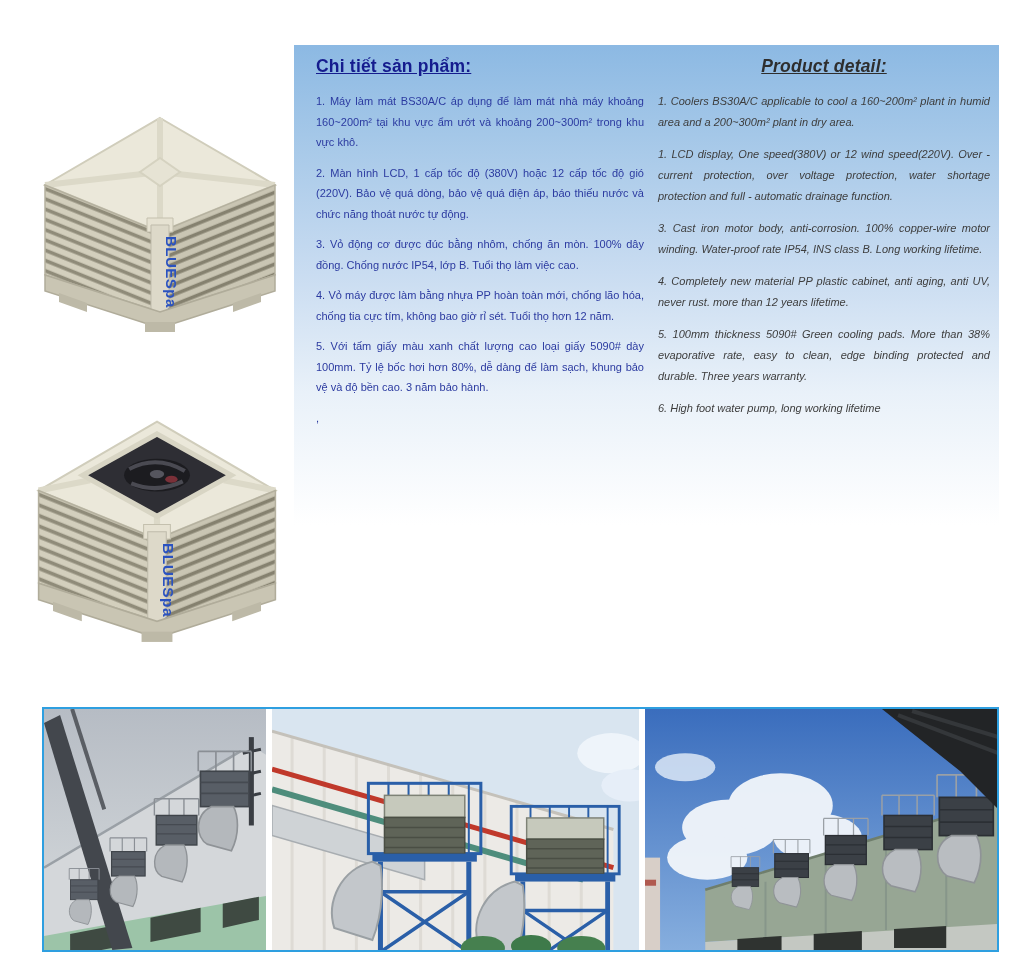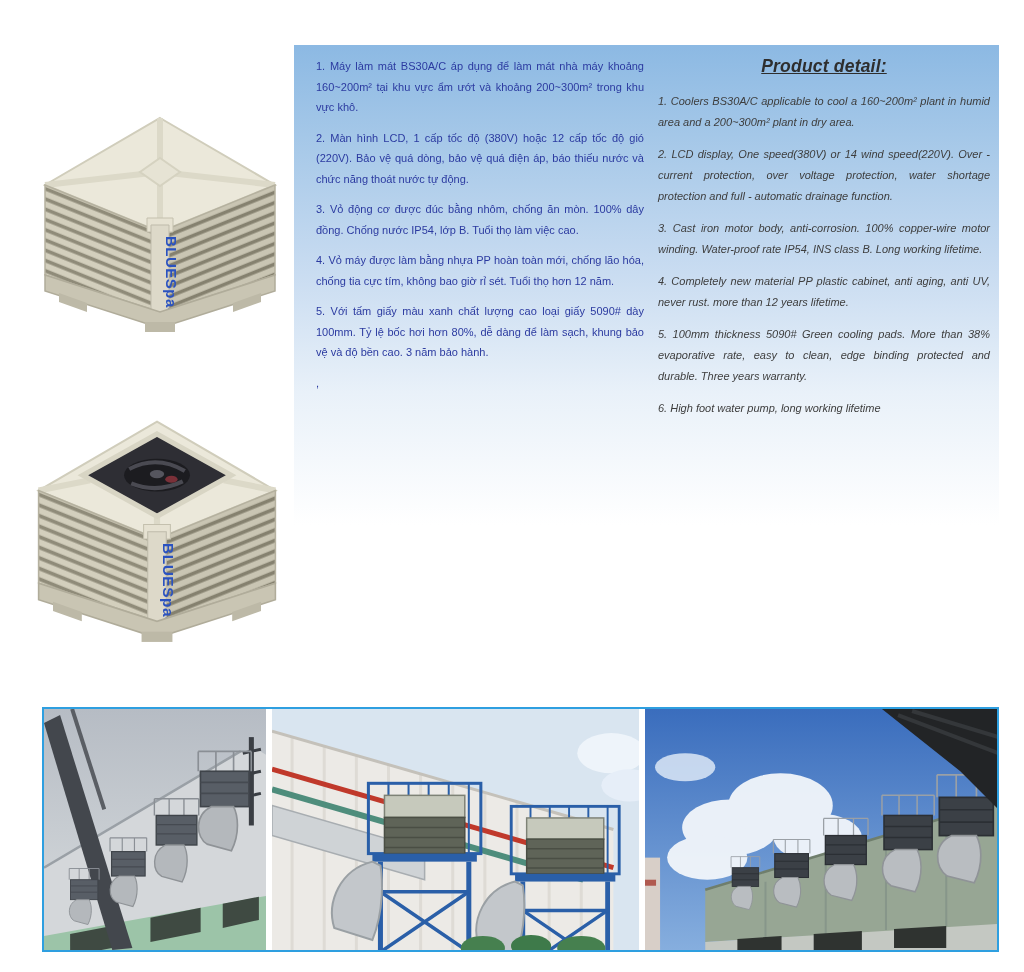--- a/index.html
+++ b/index.html
@@ -108,32 +108,33 @@
       <text transform="translate(141,176) rotate(90)" font-size="15" font-weight="bold" fill="#2a52c0" letter-spacing="0.5">BLUESpace</text>
 
       <polygon points="20,215 135,252 250,215 250,231 135,268 20,231" fill="#c9c5b3" stroke="#b0ac9a" stroke-width="1.5"></polygon>
       <polygon points="34,233 62,243 62,252 34,242" fill="#bdb9a7"></polygon>
       <polygon points="120,262 150,262 150,272 120,272" fill="#bdb9a7"></polygon>
       <polygon points="208,243 236,233 236,242 208,252" fill="#bdb9a7"></polygon>
     </svg>
   </figure>
 
   <section class="col col-vi">
+    <h2>Chi tiết sản phẩm:</h2>
     <p>1. Máy làm mát BS30A/C áp dụng để làm mát nhà máy khoảng 160~200m² tại khu vực ẩm ướt và khoảng 200~300m² trong khu vực khô.</p>
     <p>2. Màn hình LCD, 1 cấp tốc độ (380V) hoặc 12 cấp tốc độ gió (220V). Bảo vệ quá dòng, bảo vệ quá điện áp, báo thiếu nước và chức năng thoát nước tự động.</p>
     <p>3. Vỏ động cơ được đúc bằng nhôm, chống ăn mòn. 100% dây đồng. Chống nước IP54, lớp B. Tuổi thọ làm việc cao.</p>
     <p>4. Vỏ máy được làm bằng nhựa PP hoàn toàn mới, chống lão hóa, chống tia cực tím, không bao giờ rỉ sét. Tuổi thọ hơn 12 năm.</p>
     <p>5. Với tấm giấy màu xanh chất lượng cao loại giấy 5090# dày 100mm. Tỷ lệ bốc hơi hơn 80%, dễ dàng để làm sạch, khung bảo vệ và độ bền cao. 3 năm bảo hành.</p>
     <p class="trailing">,</p>
   </section>
 
   <section class="col col-en">
     <h2>Product detail:</h2>
     <p>1. Coolers BS30A/C applicable to cool a 160~200m² plant in humid area and a 200~300m² plant in dry area.</p>
-    <p>2. LCD display, One speed(380V) or 14 wind speed(220V). Over - current protection, over voltage protection, water shortage protection and full - automatic drainage function.</p>
+    <p>1. LCD display, One speed(380V) or 12 wind speed(220V). Over - current protection, over voltage protection, water shortage protection and full - automatic drainage function.</p>
     <p>3. Cast iron motor body, anti-corrosion. 100% copper-wire motor winding. Water-proof rate IP54, INS class B. Long working lifetime.</p>
     <p>4. Completely new material PP plastic cabinet, anti aging, anti UV, never rust. more than 12 years lifetime.</p>
     <p>5. 100mm thickness 5090# Green cooling pads. More than 38% evaporative rate, easy to clean, edge binding protected and durable. Three years warranty.</p>
     <p>6. High foot water pump, long working lifetime</p>
   </section>
 
   <div class="photo-strip">
 
     <div class="photo ph1">
       <svg viewBox="0 0 222 240" preserveAspectRatio="none">

